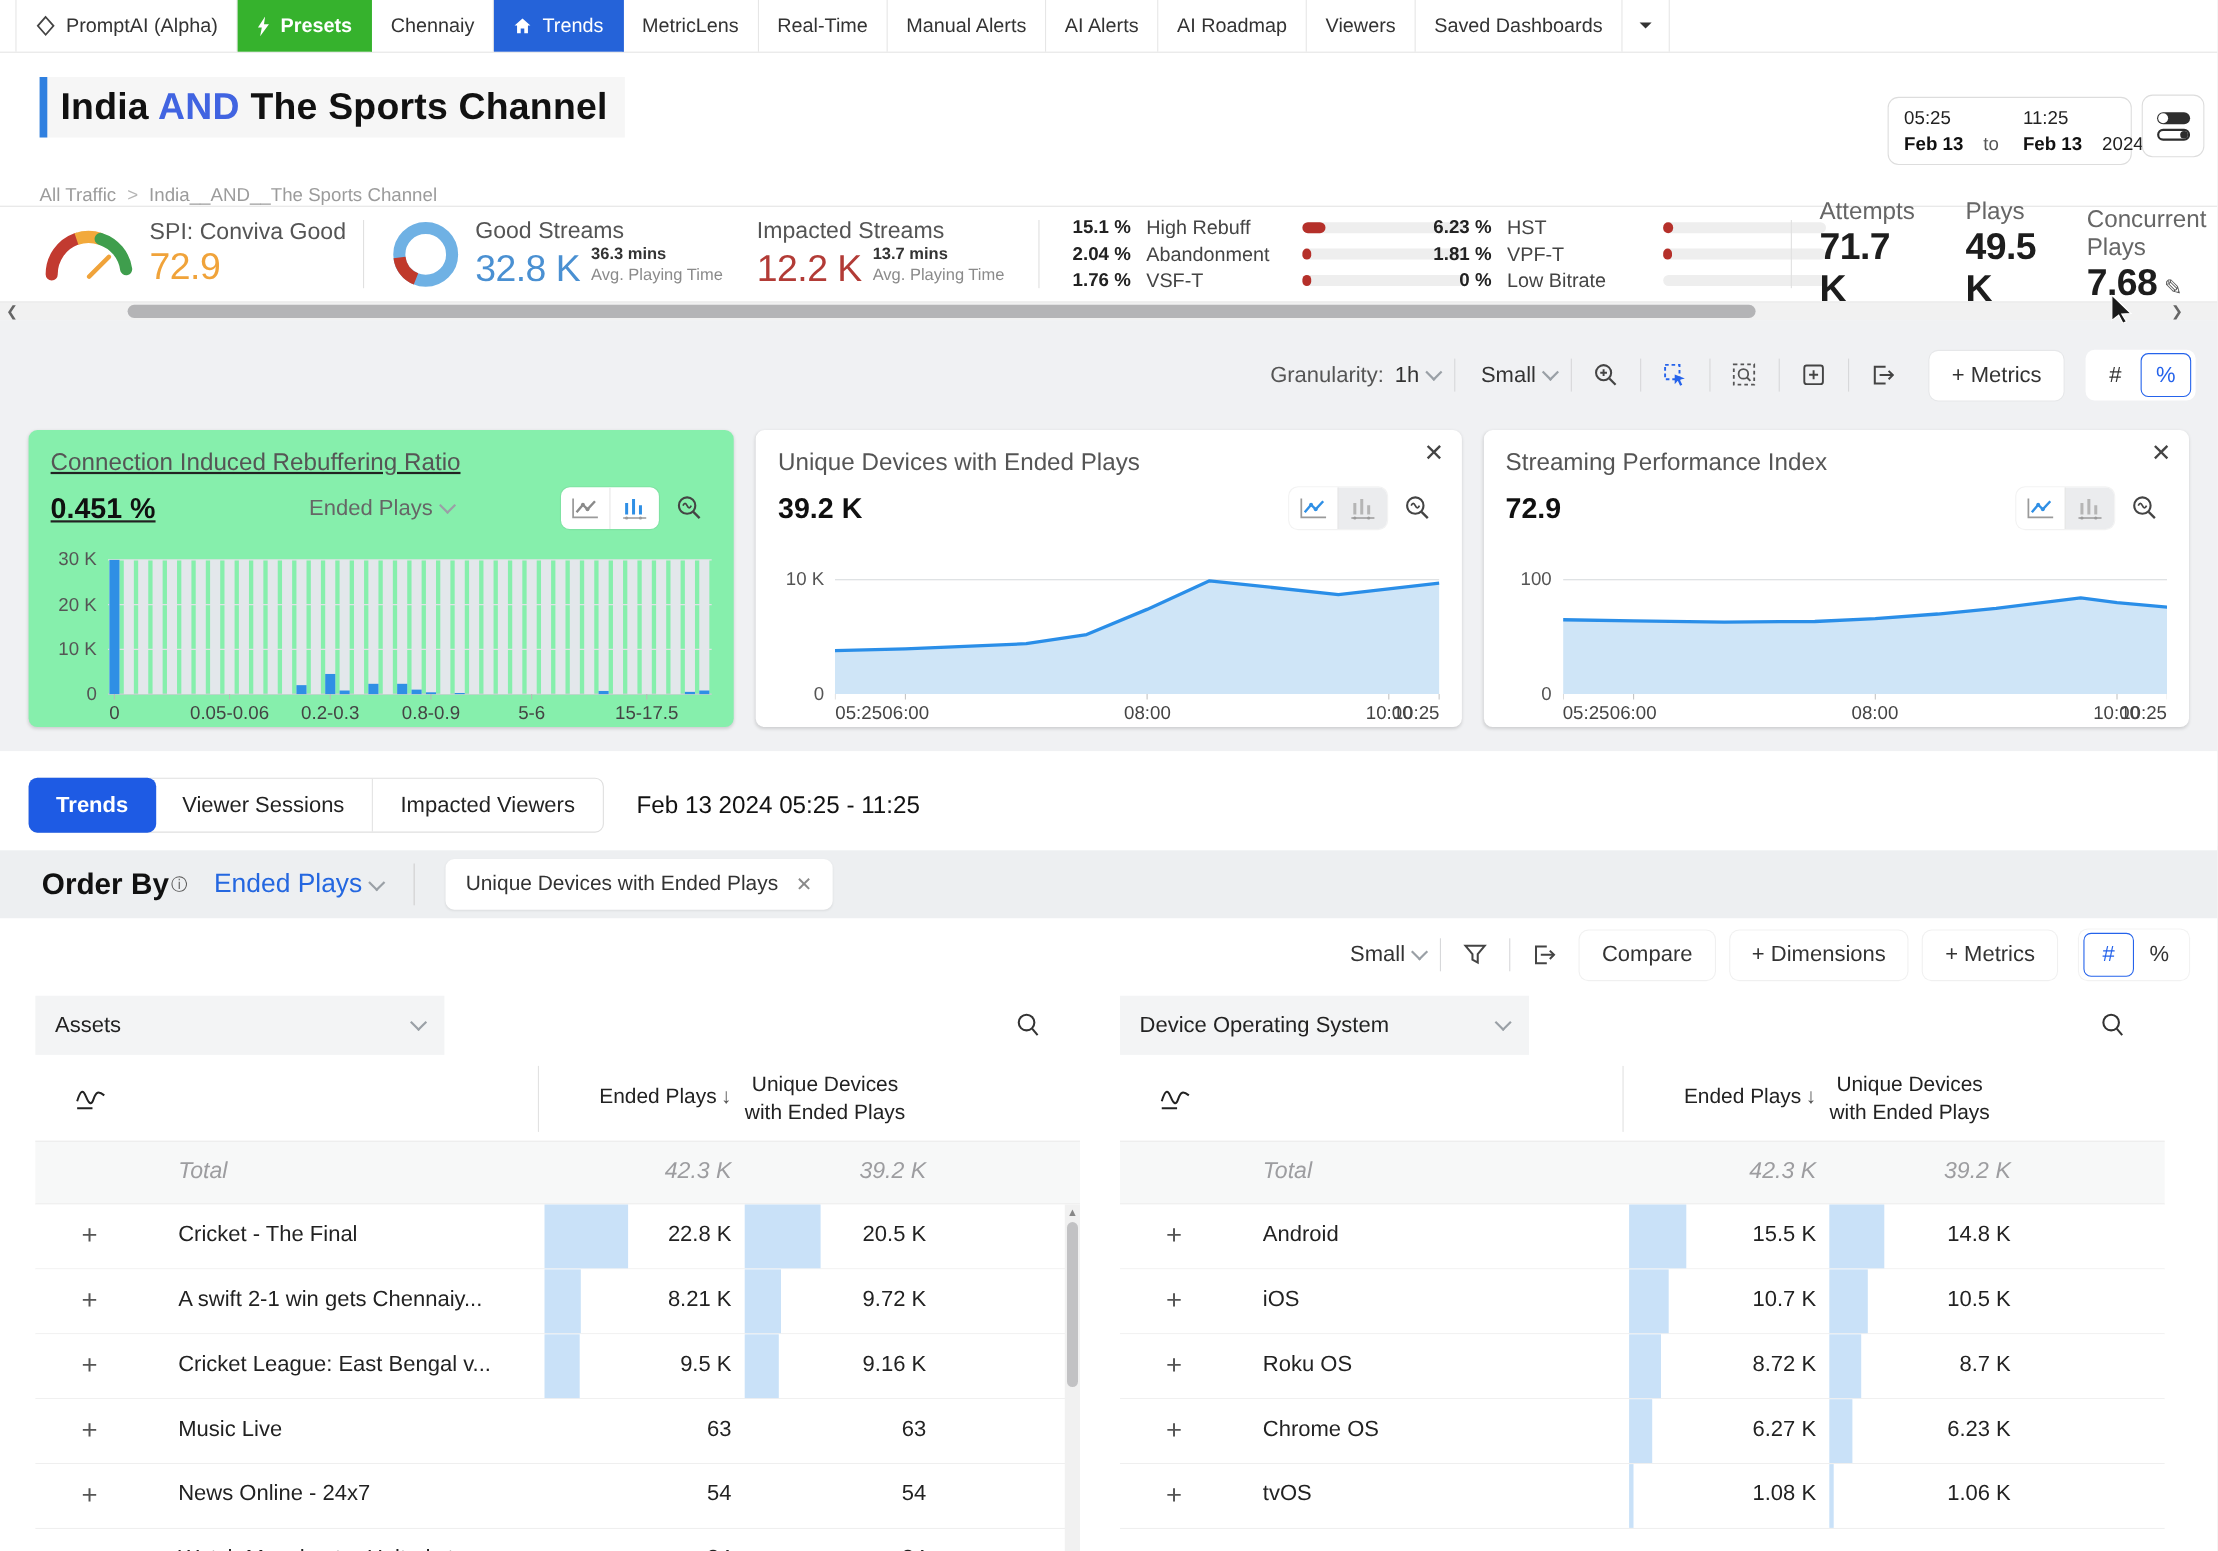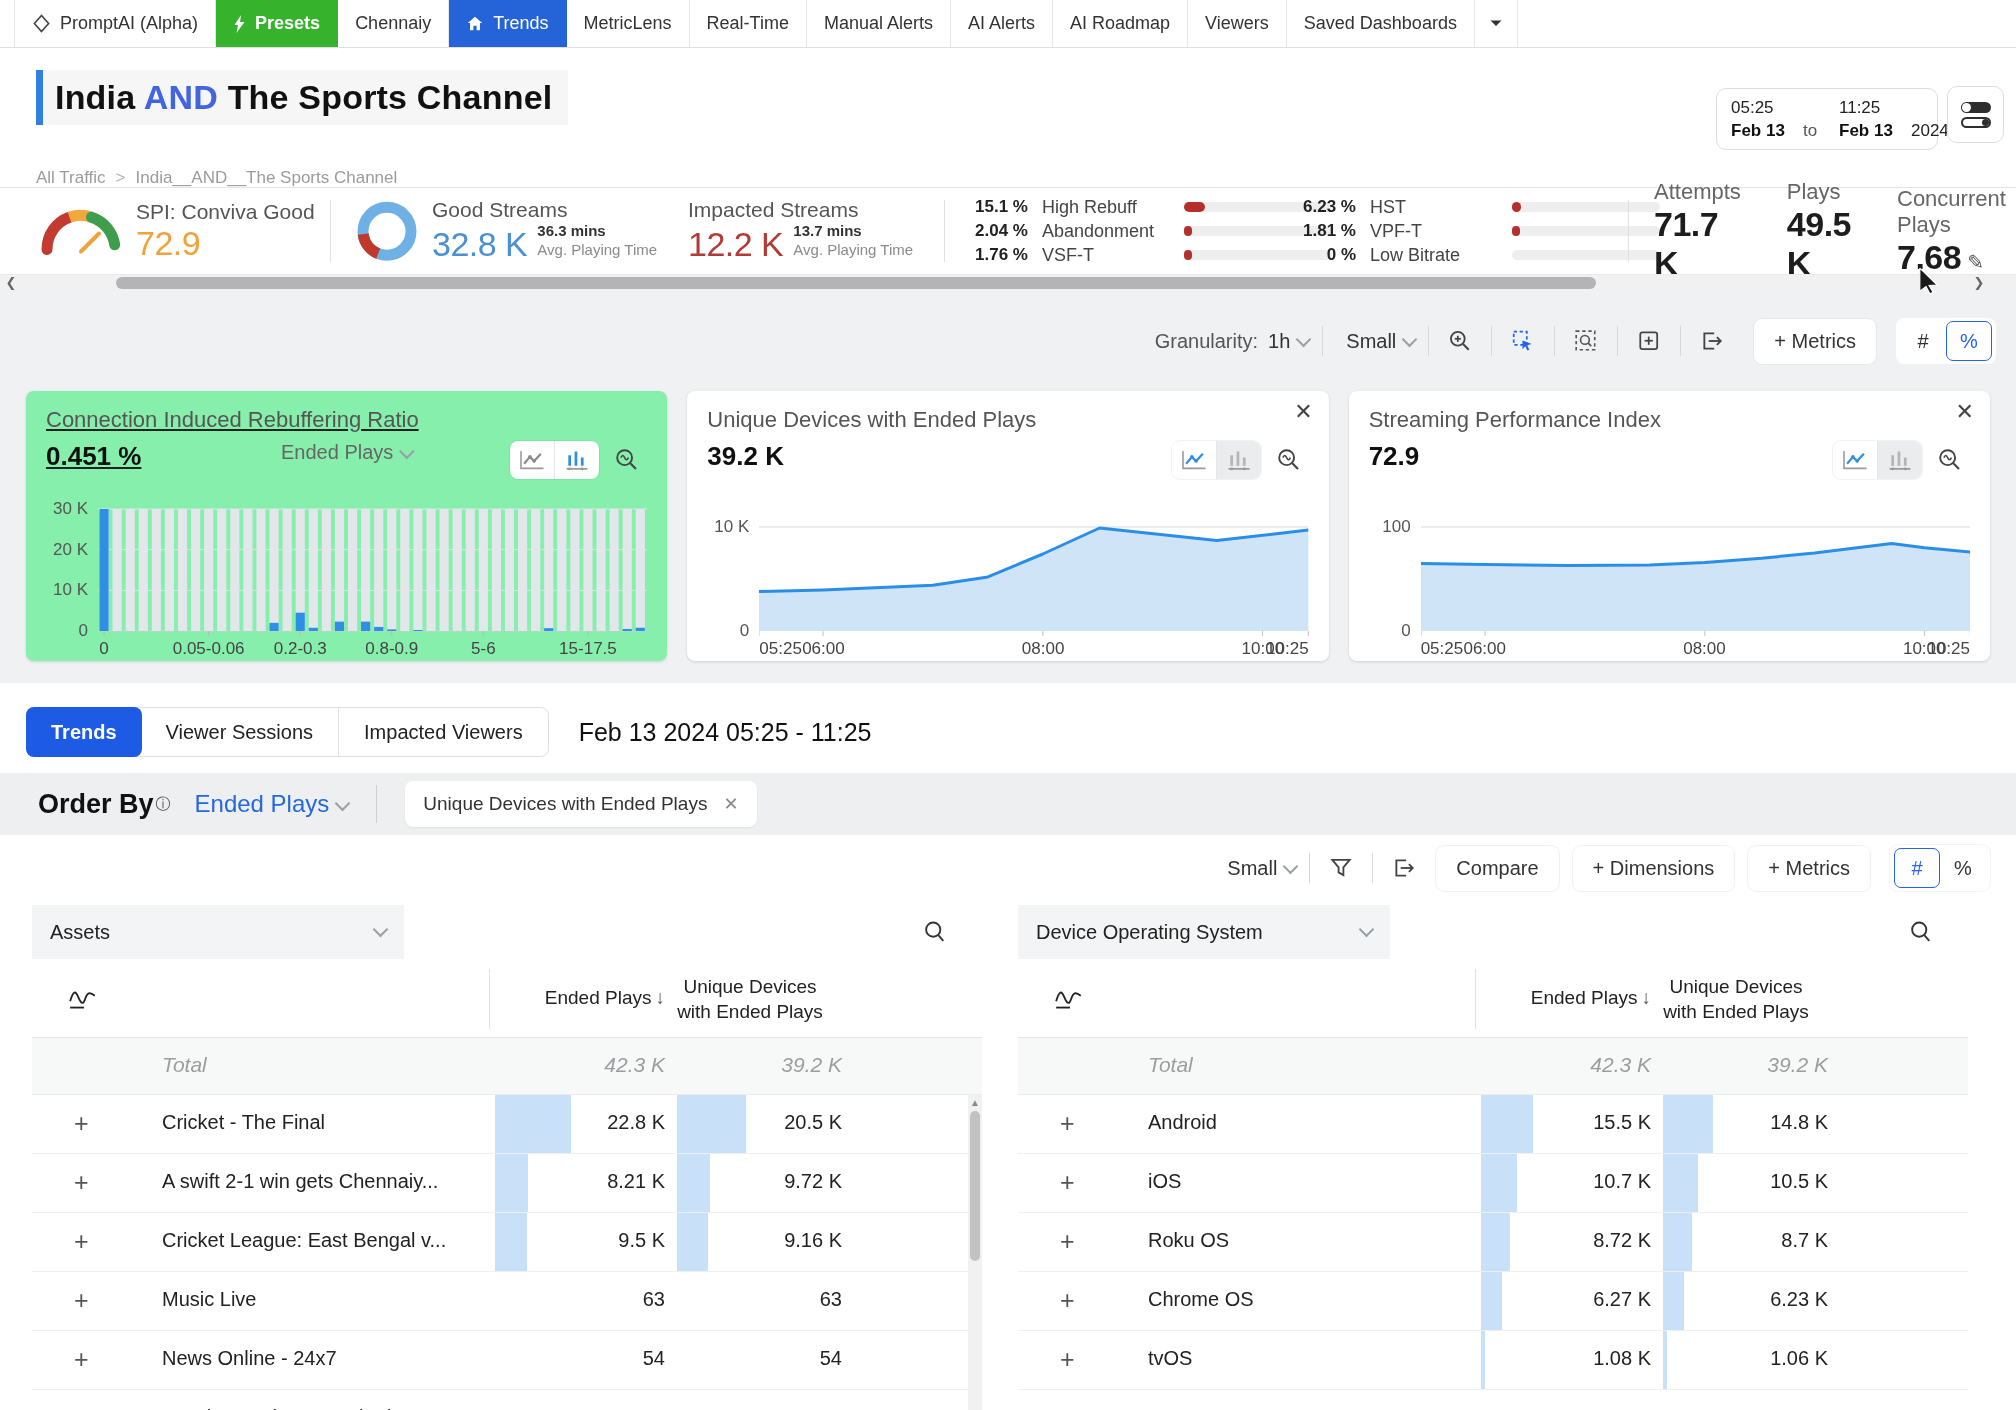--- a/index.html
+++ b/index.html
@@ -68,21 +68,21 @@
   .seg{display:flex;align-items:center;background:#fff;border-radius:8px;padding:3px 4px;margin-left:20px;}
   .seg-cell{min-width:44px;height:38px;display:flex;align-items:center;justify-content:center;font-size:20px;color:#333;
             border:1px solid transparent;border-radius:7px;cursor:pointer;}
   .seg-cell.active{color:#2563eb;border-color:#2563eb;}
   
   .cards{display:flex;gap:20px;margin:0 26px;}
   .card{position:relative;flex:1;height:270px;background:#fff;border-radius:8px;box-shadow:0 1px 3px rgba(0,0,0,.14);
         padding:16px 20px 8px;box-sizing:border-box;}
   .card.selected{background:#86efac;text-decoration:underline;}
   .card-title{font-size:22px;color:#555;}
-  .card-valrow{position:relative;display:flex;align-items:flex-start;margin-top:8px;height:42px;}
+  .card-valrow{position:relative;display:flex;align-items:center;margin-top:8px;height:42px;}
   .card-value{font-size:26px;font-weight:700;color:#101010;}
   .card-drop{position:absolute;left:50%;transform:translateX(-50%);font-size:20px;color:#666;cursor:pointer;white-space:nowrap;}
   .card-icons{margin-left:auto;display:flex;align-items:center;}
   .icon-group{display:flex;background:#fff;border-radius:8px;overflow:hidden;box-shadow:0 0 0 1px rgba(0,0,0,.05);}
   .ig-cell{width:44px;height:38px;display:flex;align-items:center;justify-content:center;cursor:pointer;}
   .ig-cell + .ig-cell{border-left:1px solid #e7e7e7;}
   .ig-cell.disabled{background:#ebecee;}
   .zoom-cell{width:40px;height:38px;display:flex;align-items:center;justify-content:center;margin-left:8px;cursor:pointer;}
   .card-close{position:absolute;top:10px;right:16px;font-size:22px;color:#444;cursor:pointer;line-height:1;}
   .chart{position:absolute;left:18px;right:20px;bottom:10px;top:112px;display:flex;}
@@ -94,21 +94,21 @@
   .xt{position:absolute;top:0;transform:translateX(-50%);white-space:nowrap;}
   .xt.first{transform:none;}
   .xt.last{transform:translateX(-100%);}
   
   .tabsrow{display:flex;align-items:center;background:#fff;padding:24px 0 12px 26px;}
   .tabs{display:flex;border:1px solid #dfdfdf;border-radius:8px;background:#fff;}
   .tab{height:48px;display:flex;align-items:center;padding:0 25px;font-size:20px;color:#222;cursor:pointer;
        border-right:1px solid #e3e3e3;}
   .tab:last-child{border-right:none;}
   .tab.active{background:#1e5be4;color:#fff;border-radius:8px;margin:-1px;height:50px;font-weight:600;border-right:none;}
-  .tabs-date{margin-left:30px;font-size:25px;color:#111;}
+  .tabs-date{margin-left:30px;font-size:22px;color:#111;}
   
   .orderby{display:flex;align-items:center;height:62px;background:#edeff1;padding-left:38px;margin-top:4px;}
   .ob-label{font-size:27px;font-weight:700;color:#111;}
   .ob-info{font-size:15px;color:#555;vertical-align:super;margin-left:2px;}
   .ob-val{font-size:24px;color:#2467e0;margin-left:24px;cursor:pointer;}
   .ob-div{width:1px;height:38px;background:#cfcfcf;margin:0 28px;}
   .chip{display:flex;align-items:center;background:#fff;border-radius:8px;padding:12px 18px;font-size:19px;color:#333;
         box-shadow:0 1px 2px rgba(0,0,0,.07);cursor:pointer;}
   .chip-x{margin-left:16px;color:#8a8a8a;font-size:18px;cursor:pointer;}
   

